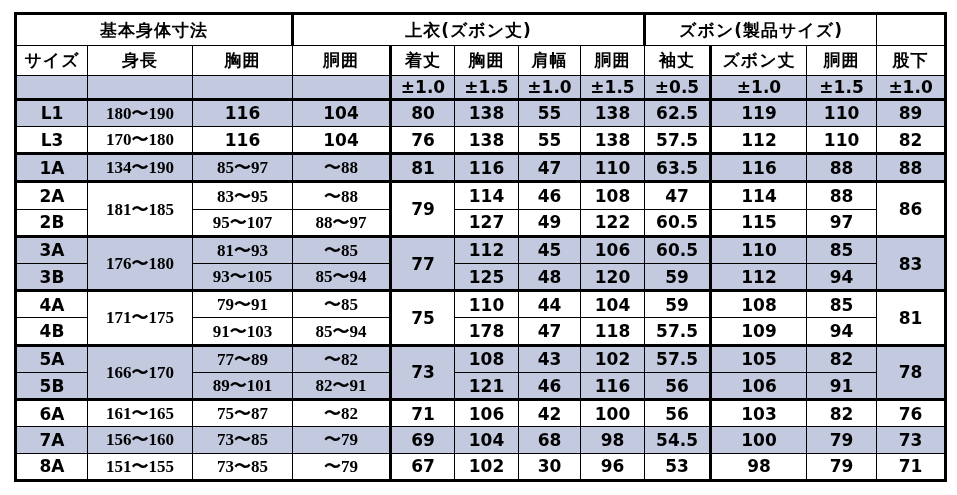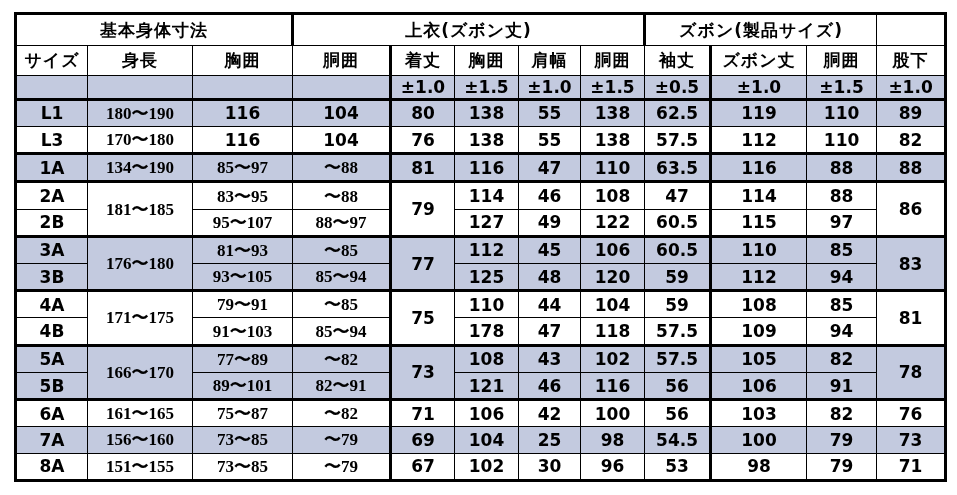--- a/index.html
+++ b/index.html
@@ -317,21 +317,21 @@
         <td class="num plain thick-top">76</td>
       </tr>
 
       <tr class="row-body">
         <td class="sz shade">7A</td>
         <td class="rng shade">156〜160</td>
         <td class="rng shade">73〜85</td>
         <td class="rng shade">〜79</td>
         <td class="num shade sep-left">69</td>
         <td class="num shade">104</td>
-        <td class="num shade">25</td>
+        <td class="num shade">68</td>
         <td class="num shade">98</td>
         <td class="num shade">54.5</td>
         <td class="num shade sep-left">100</td>
         <td class="num shade">79</td>
         <td class="num shade">73</td>
       </tr>
 
       <tr class="row-body">
         <td class="sz plain">8A</td>
         <td class="rng plain">151〜155</td>

